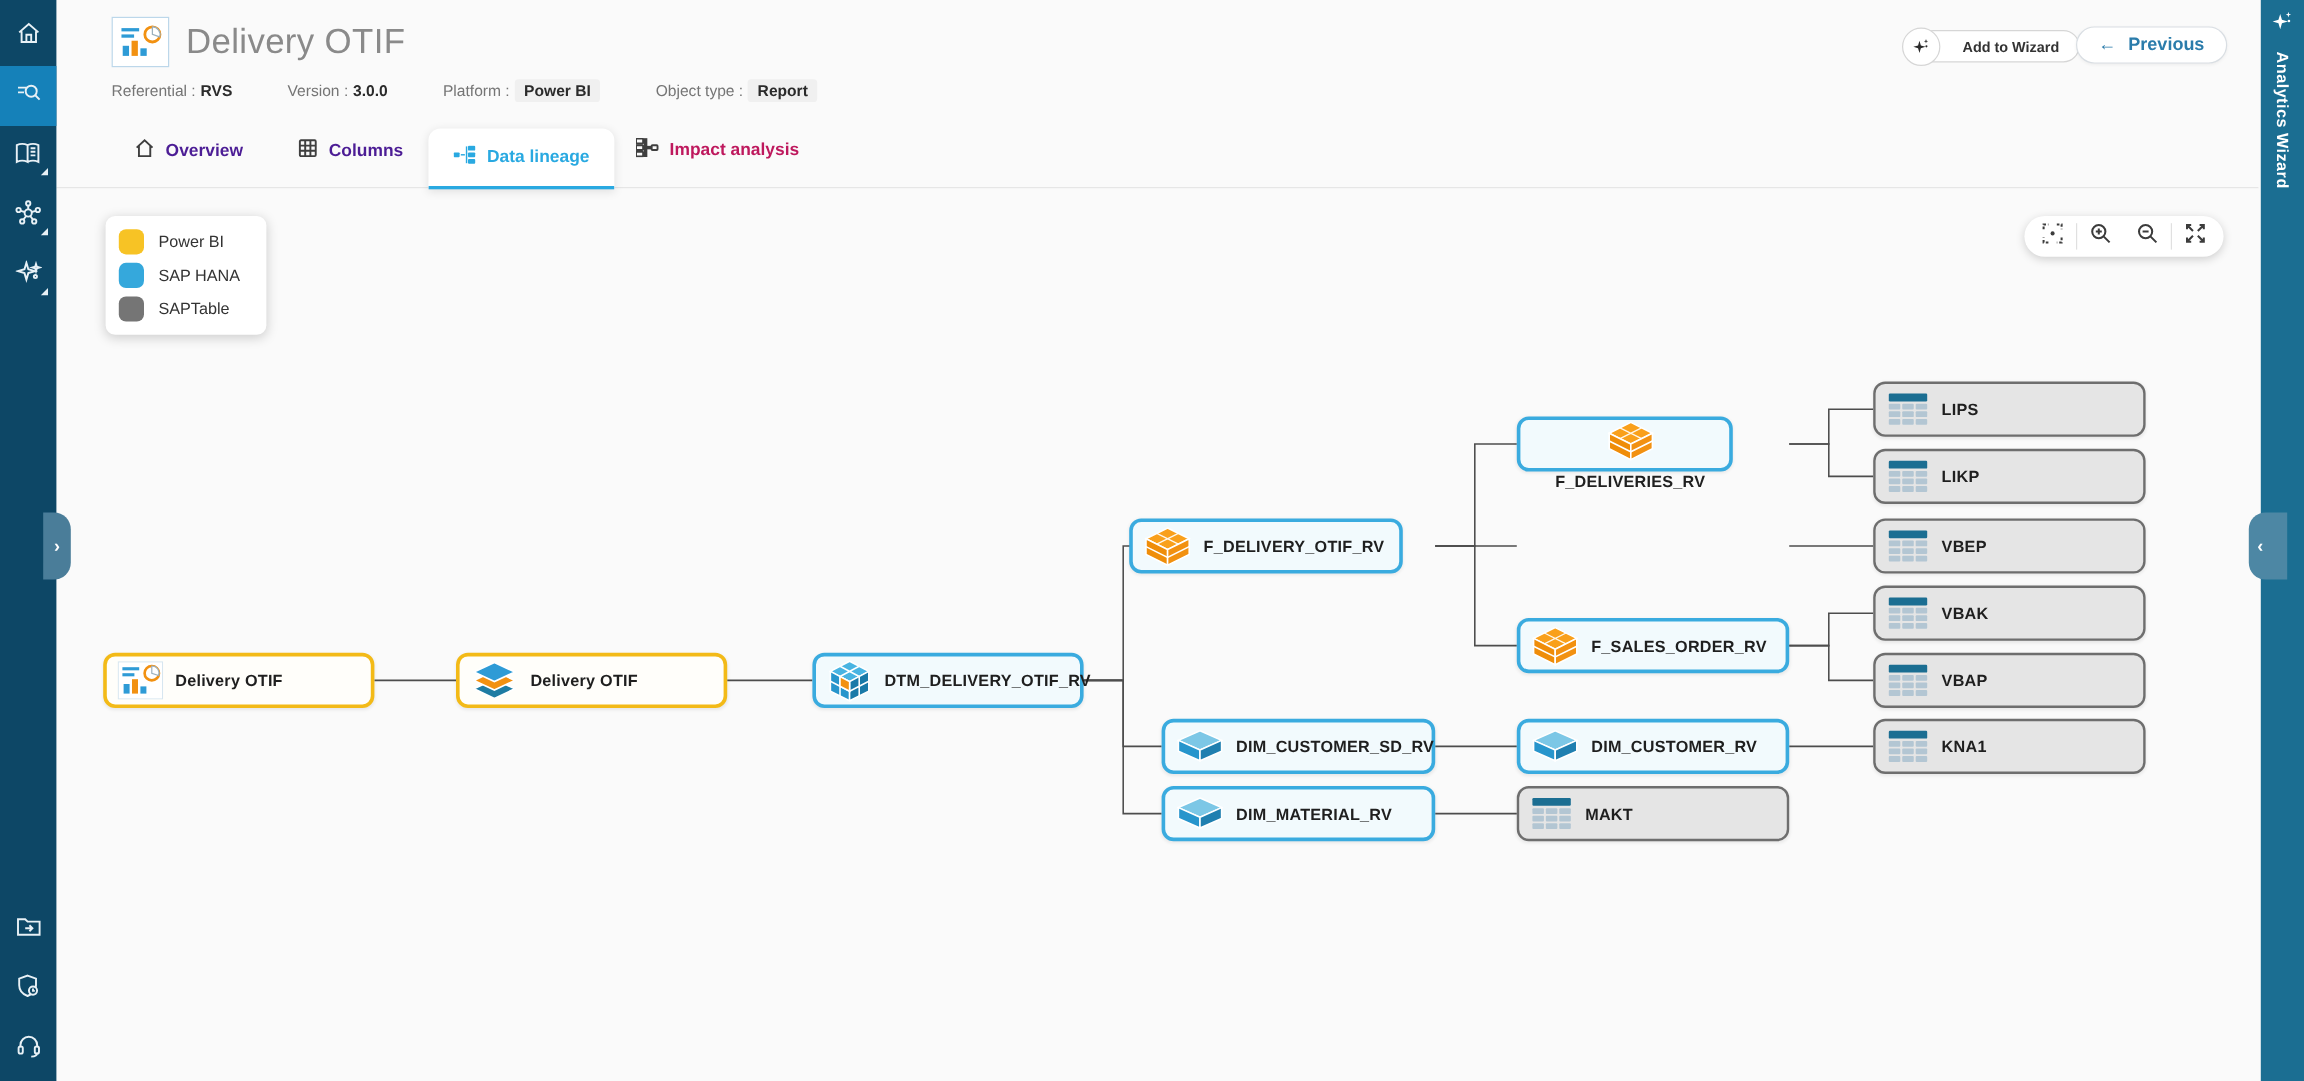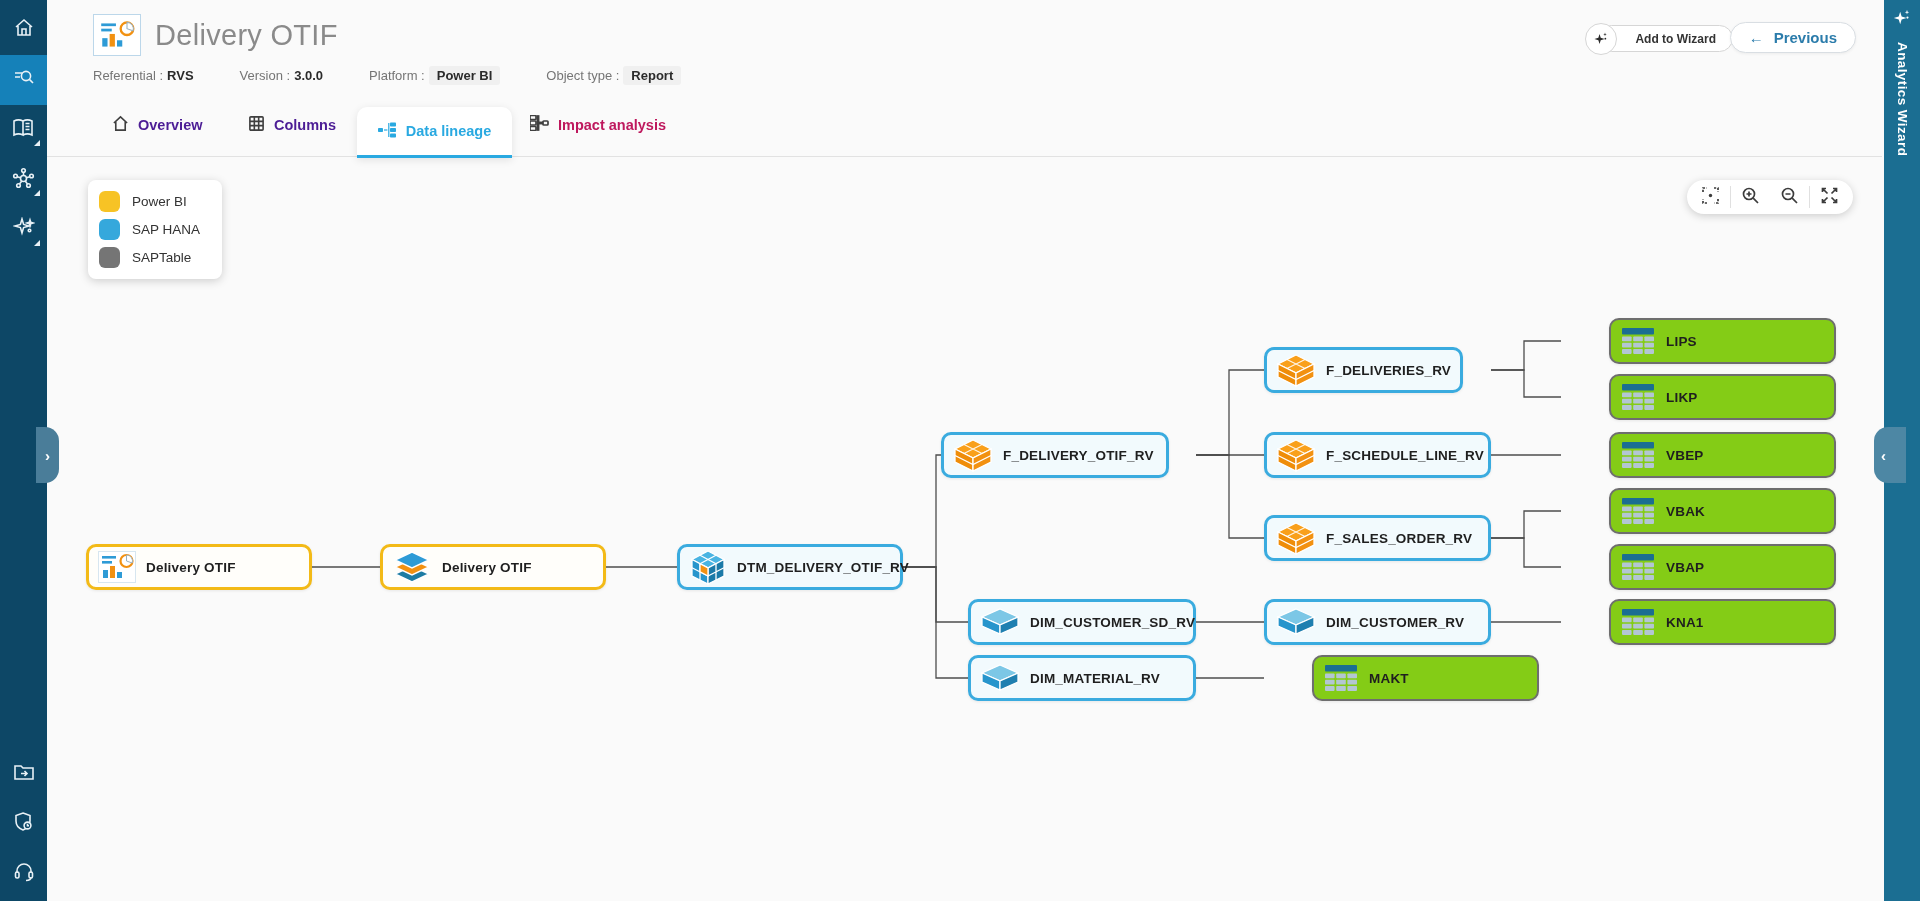--- a/index.html
+++ b/index.html
@@ -78,21 +78,21 @@
   .gtool-btn svg { stroke:#3c3c3c; fill:none; stroke-width:1.7; }
   .gtool-sep { width:1px; height:22px; background:#e0e0e0; }
 
   
   #graph, #edge-layer { position:absolute; left:0; top:0; width:100%; height:100%; }
   .node { position:absolute; height:46px; display:flex; align-items:center; gap:10px;
     padding-left:9px; border-radius:10px; cursor:pointer; background:#fff; }
   .node .nlabel { font-size:13.5px; font-weight:bold; color:#1f1f1f; letter-spacing:0.2px; }
   .node.powerbi { border:3px solid #f3ba17; background:#fffefa; box-shadow:0 1px 3px rgba(0,0,0,0.08); }
   .node.hana { border:3px solid #3aabdf; background:#f2fafd; box-shadow:0 1px 3px rgba(0,0,0,0.08); }
-  .node.saptable { border:2.5px solid #6e6e6e; background:#84cc16; box-shadow:0 1px 3px rgba(0,0,0,0.08);margin-left:48px; }
+  .node.saptable { border:2.5px solid #6e6e6e; background:#e5e5e5; box-shadow:0 1px 3px rgba(0,0,0,0.08); }
   .node .nicon { display:flex; align-items:center; }
 </style>
 </head>
 <body>
 
 <nav class="sidebar">
   <div class="side-top">
     <div class="side-item">
       <span>
         <svg width="22" height="22" viewBox="0 0 22 22">
@@ -410,54 +410,42 @@
         <div class="node hana" style="left: 921px; top: 498px; width: 228px;">
           <span class="nicon">
             <svg width="40" height="28" viewBox="0 0 40 28">
               <polygon points="20,1 38,9 20,17 2,9" fill="#7cc7e6" stroke="#fff" stroke-width="1.3"></polygon>
               <polygon points="2,9 20,17 20,26 2,18" fill="#2795cc" stroke="#fff" stroke-width="1.3"></polygon>
               <polygon points="38,9 20,17 20,26 38,18" fill="#1f7fb0" stroke="#fff" stroke-width="1.3"></polygon>
             </svg>
           </span>
           <span class="nlabel">DIM_MATERIAL_RV</span>
         </div>
-        <div class="node hana" style="left: 1217px; top: 190px; width: 199px;">
+        <div class="node hana" style="left: 1217px; top: 190px; width: 180px; flex-direction: column;">
           <span class="nicon">
             <svg width="40" height="34" viewBox="0 0 40 34">
               <polygon points="20,2 38,11 20,20 2,11" fill="#f9a01b" stroke="#fff" stroke-width="1.3"></polygon>
               <polygon points="2,11 20,20 20,33 2,24" fill="#ef8d09" stroke="#fff" stroke-width="1.3"></polygon>
               <polygon points="38,11 20,20 20,33 38,24" fill="#f29111" stroke="#fff" stroke-width="1.3"></polygon>
               <path d="M2 17.5 L20 26.5 L38 17.5" stroke="#fff" stroke-width="1.3" fill="none"></path>
               <path d="M11 6.5 L29 15.5 M29 6.5 L11 15.5" stroke="#fff" stroke-width="1.1" fill="none" opacity="0.9"></path>
             </svg>
           </span>
           <span class="nlabel">F_DELIVERIES_RV</span>
         </div>
-        <div class="node hana" style="left: 1217px; top: 275px; width: 227px;">
+        <div class="node hana" style="left: 1217px; top: 358px; width: 227px;">
           <span class="nicon">
             <svg width="40" height="34" viewBox="0 0 40 34">
               <polygon points="20,2 38,11 20,20 2,11" fill="#f9a01b" stroke="#fff" stroke-width="1.3"></polygon>
               <polygon points="2,11 20,20 20,33 2,24" fill="#ef8d09" stroke="#fff" stroke-width="1.3"></polygon>
               <polygon points="38,11 20,20 20,33 38,24" fill="#f29111" stroke="#fff" stroke-width="1.3"></polygon>
               <path d="M2 17.5 L20 26.5 L38 17.5" stroke="#fff" stroke-width="1.3" fill="none"></path>
               <path d="M11 6.5 L29 15.5 M29 6.5 L11 15.5" stroke="#fff" stroke-width="1.1" fill="none" opacity="0.9"></path>
             </svg>
           </span>
-          <span class="nlabel">F_SCHEDULE_LINE_RV</span>
-        </div>
-        <div class="node hana" style="left: 1217px; top: 358px; width: 227px;">
-          <span class="nicon">
-            <svg width="40" height="34" viewBox="0 0 40 34">
-              <polygon points="20,2 38,11 20,20 2,11" fill="#f9a01b" stroke="#fff" stroke-width="1.3"></polygon>
-              <polygon points="2,11 20,20 20,33 2,24" fill="#ef8d09" stroke="#fff" stroke-width="1.3"></polygon>
-              <polygon points="38,11 20,20 20,33 38,24" fill="#f29111" stroke="#fff" stroke-width="1.3"></polygon>
-              <path d="M2 17.5 L20 26.5 L38 17.5" stroke="#fff" stroke-width="1.3" fill="none"></path>
-              <path d="M11 6.5 L29 15.5 M29 6.5 L11 15.5" stroke="#fff" stroke-width="1.1" fill="none" opacity="0.9"></path>
-            </svg>
-          </span>
           <span class="nlabel">F_SALES_ORDER_RV</span>
         </div>
         <div class="node saptable" style="left: 1217px; top: 498px; width: 227px;">
           <span class="nicon">
             <svg width="36" height="30" viewBox="0 0 36 30">
               <rect x="2" y="2" width="32" height="6.5" rx="1" fill="#1b6e92"></rect>
               <rect x="2" y="10.5" width="9.6" height="4.8" rx="0.8" fill="#b3c6d3"></rect>
               <rect x="13.2" y="10.5" width="9.6" height="4.8" rx="0.8" fill="#b3c6d3"></rect>
               <rect x="24.4" y="10.5" width="9.6" height="4.8" rx="0.8" fill="#b3c6d3"></rect>
               <rect x="2" y="16.8" width="9.6" height="4.8" rx="0.8" fill="#b3c6d3"></rect>

